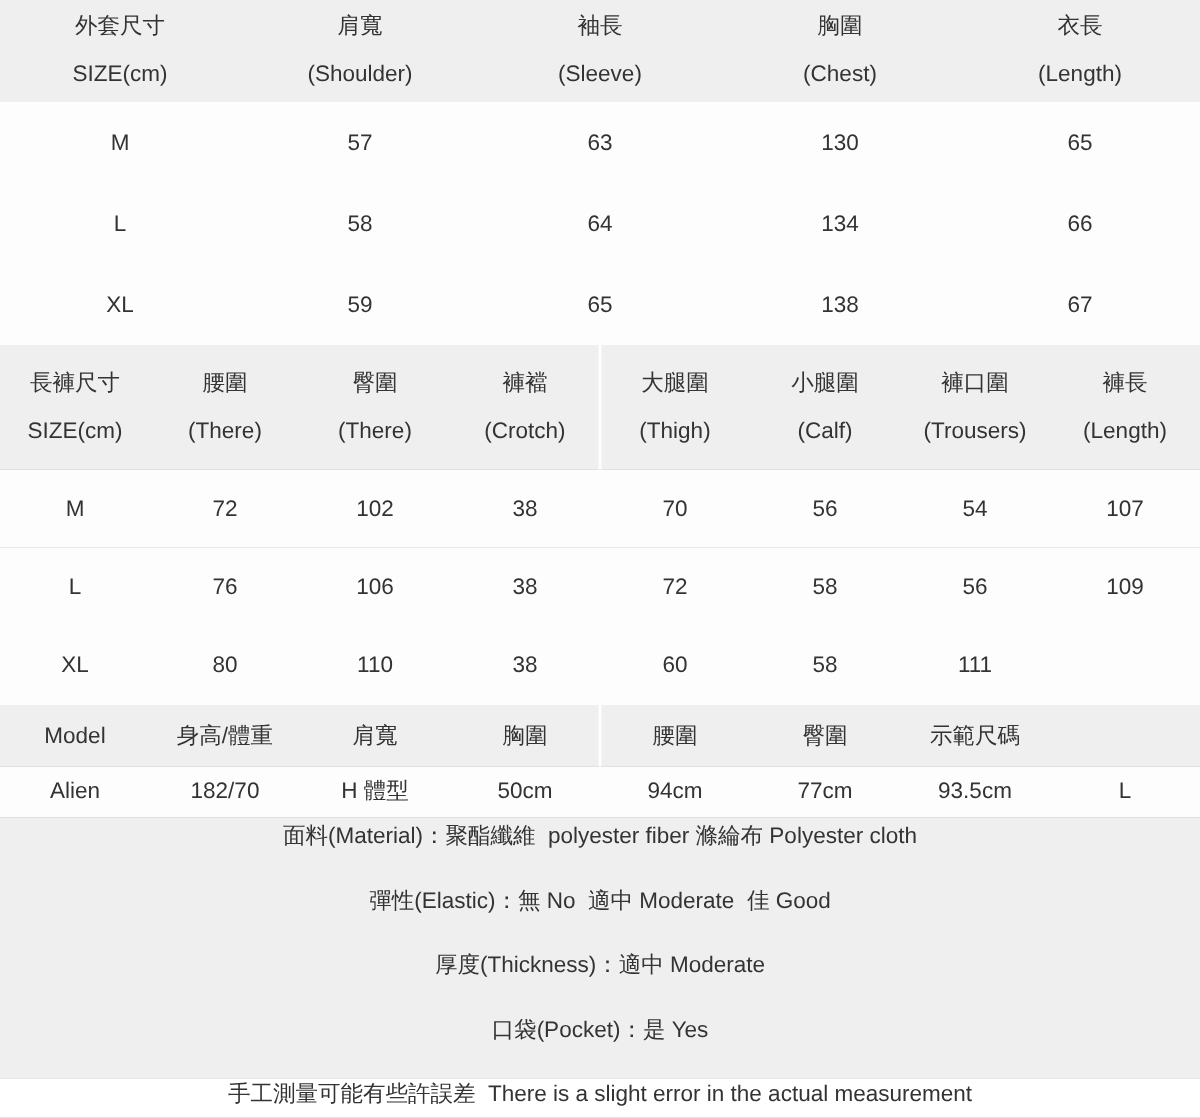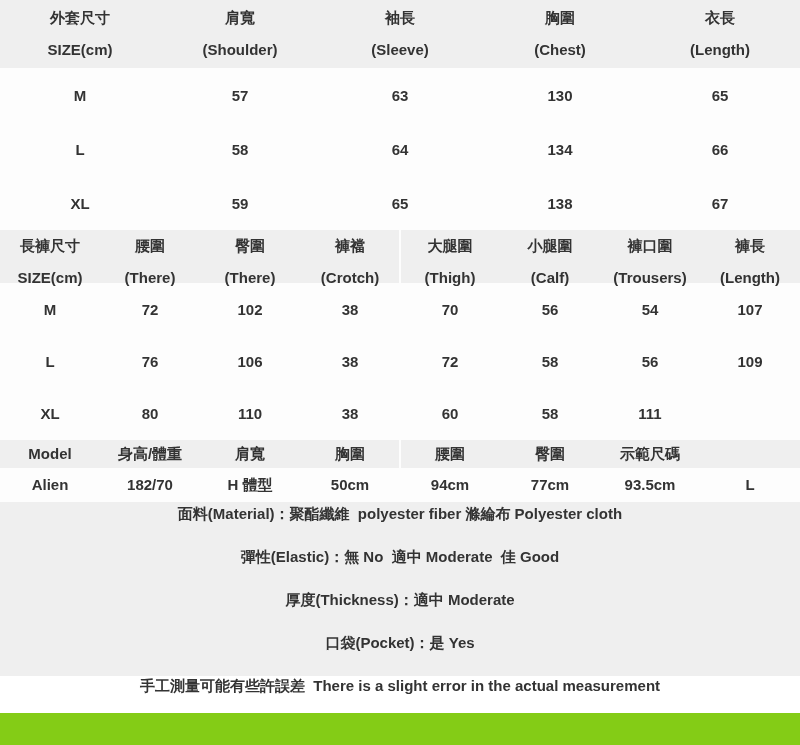--- a/index.html
+++ b/index.html
@@ -3,21 +3,21 @@
 <meta charset="utf-8">
 <style>
   * { margin: 0; padding: 0; box-sizing: border-box; }
   html, body { background: #ffffff; }
   body {
     width: 800px; height: 745px;
     font-family: "Liberation Sans", "DejaVu Sans", sans-serif;
     color: #333333;
     overflow: hidden;
   }
-  .page { width: 800px; height: 745px; background: #84cc16; font-weight: bold; }
+  .page { width: 800px; height: 745px; background: #a3a3a3; }
 
   .band-gray { background: #efefef; }
   .band-white { background: #fdfdfd; }
 
   .grid5 { display: grid; grid-template-columns: repeat(5, 1fr); }
   .grid8 { display: grid; grid-template-columns: repeat(8, 1fr); }
 
   .cell {
     display: flex; align-items: center; justify-content: center;
     font-size: 15px; line-height: 1;
@@ -26,23 +26,23 @@
     display: flex; flex-direction: column;
     align-items: center; justify-content: center;
     font-size: 15px;
   }
   .hcell .cn { line-height: 32px; }
   .hcell .en { line-height: 32px; }
 
   
   .jacket-header { height: 68px; }
   .jacket-row    { height: 54px; }
-  .pants-header  { height: 53px; }
+  .pants-header  { height: 83px; }
   .pants-row     { height: 52.33px; }
-  .model-header  { height: 28px; }
+  .model-header  { height: 41px; }
   .model-row     { height: 34px; }
 
   
   .seam { position: relative; }
   .seam::after {
     content: "";
     position: absolute; left: 399px; top: 0; bottom: 0;
     width: 2px; background: #fdfdfd;
   }
 

